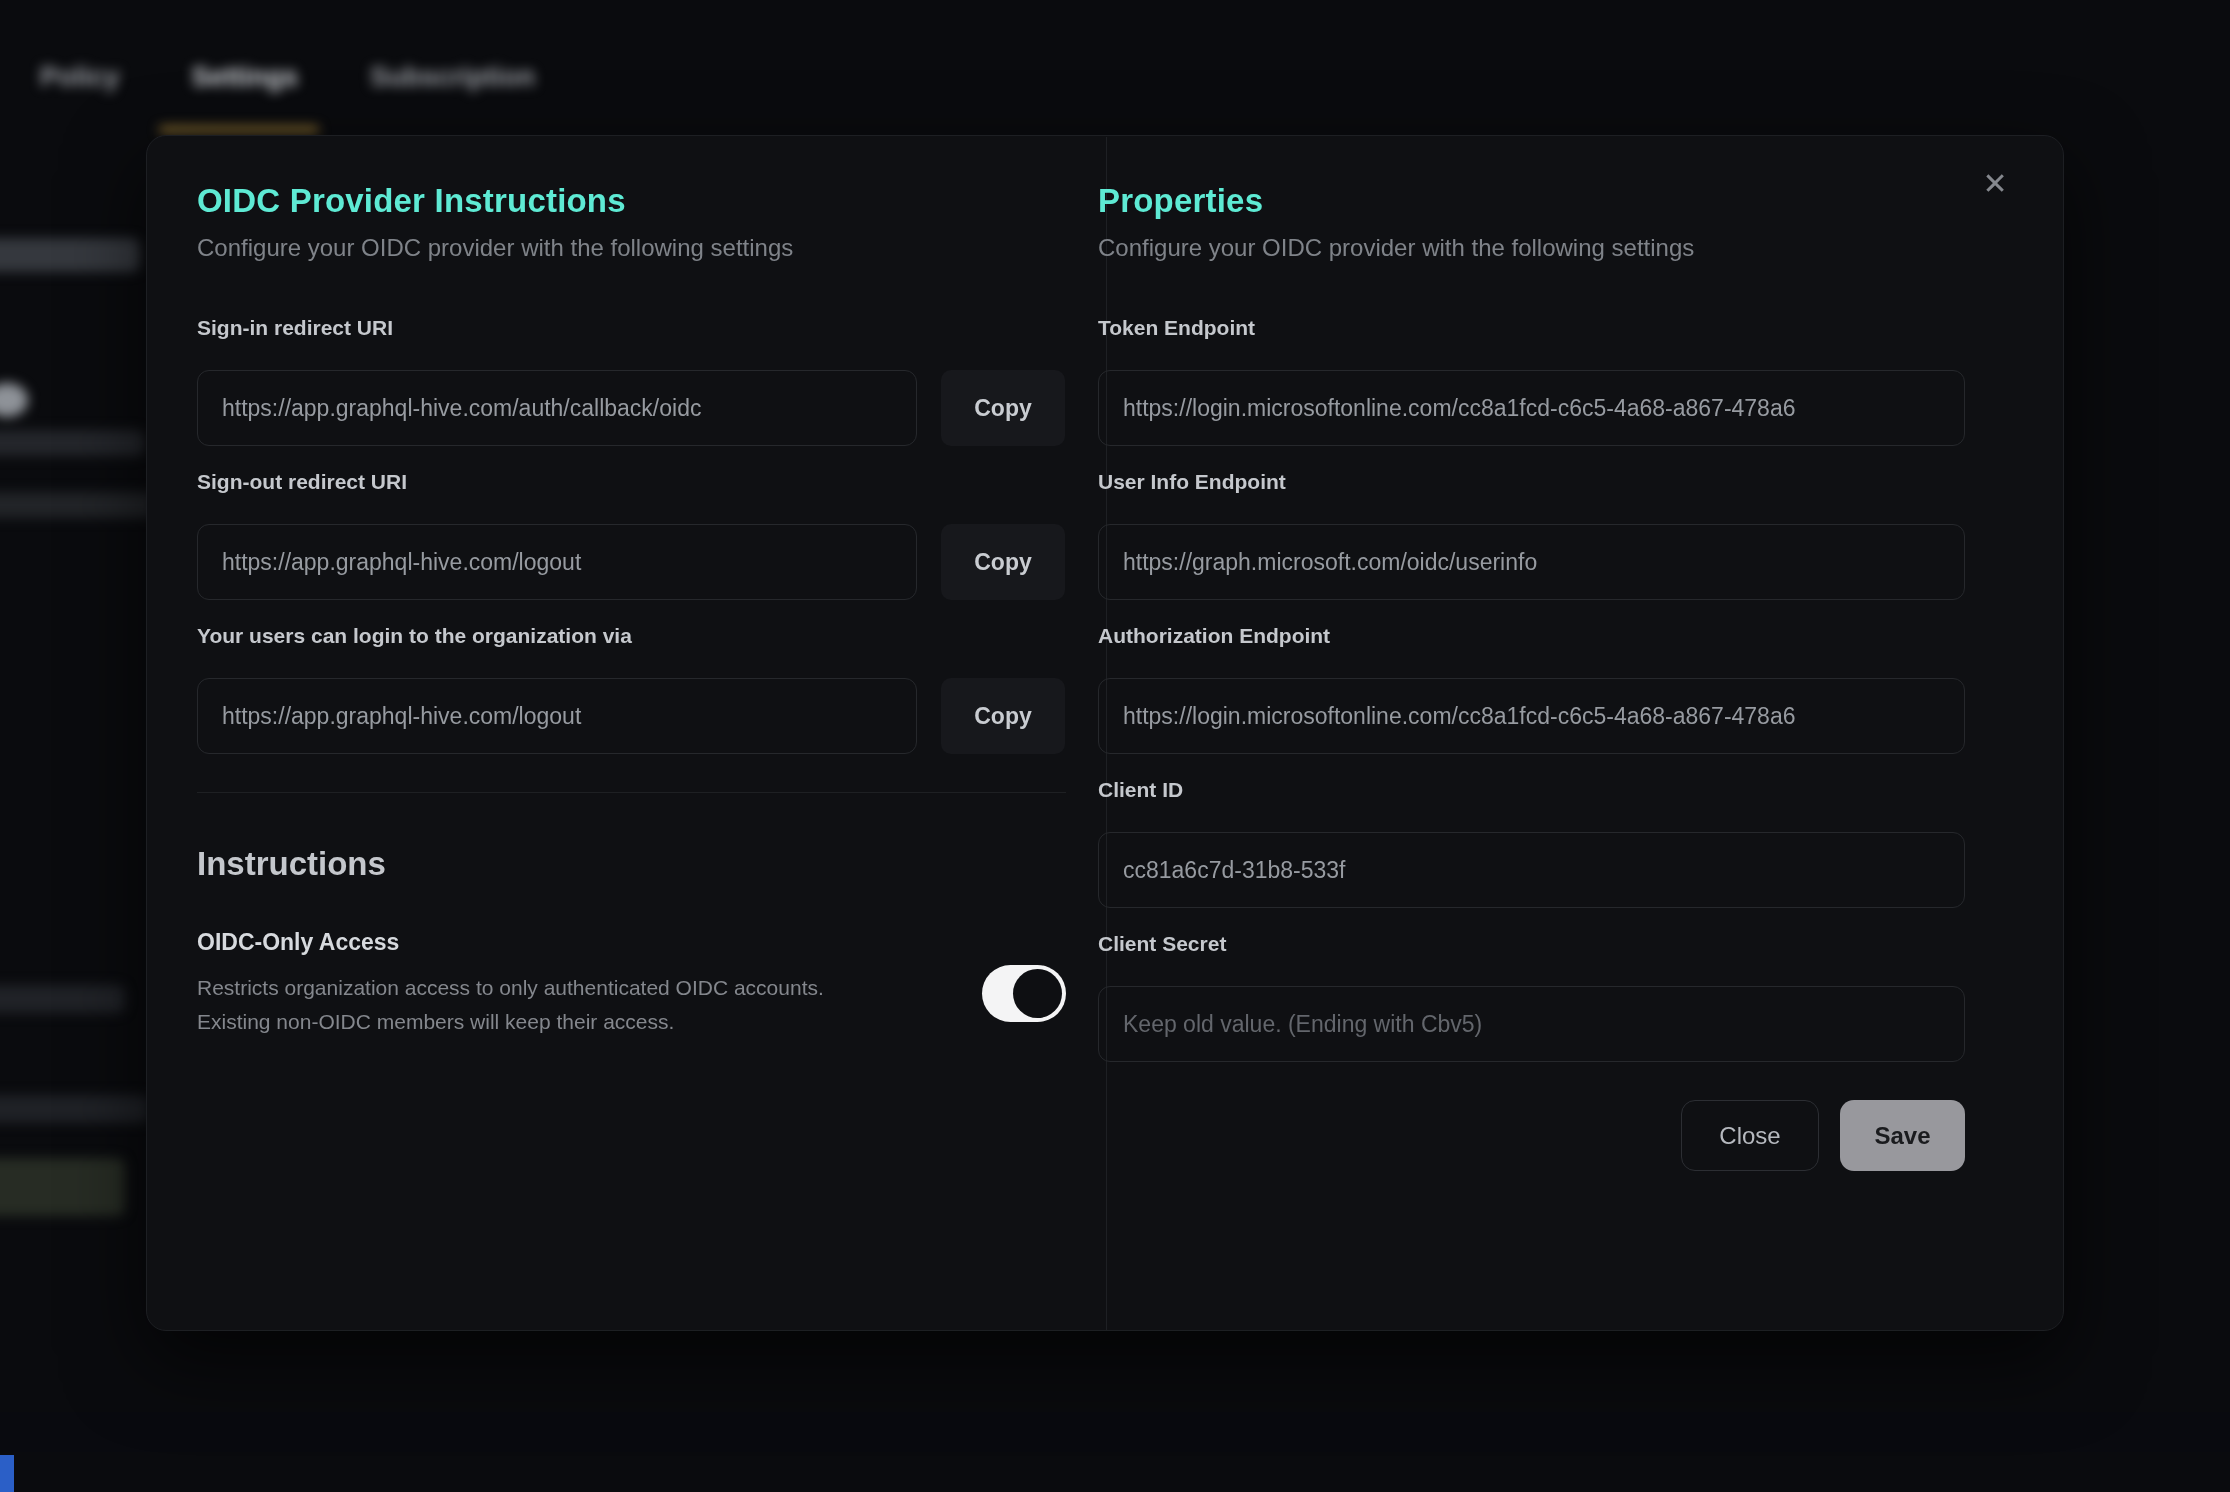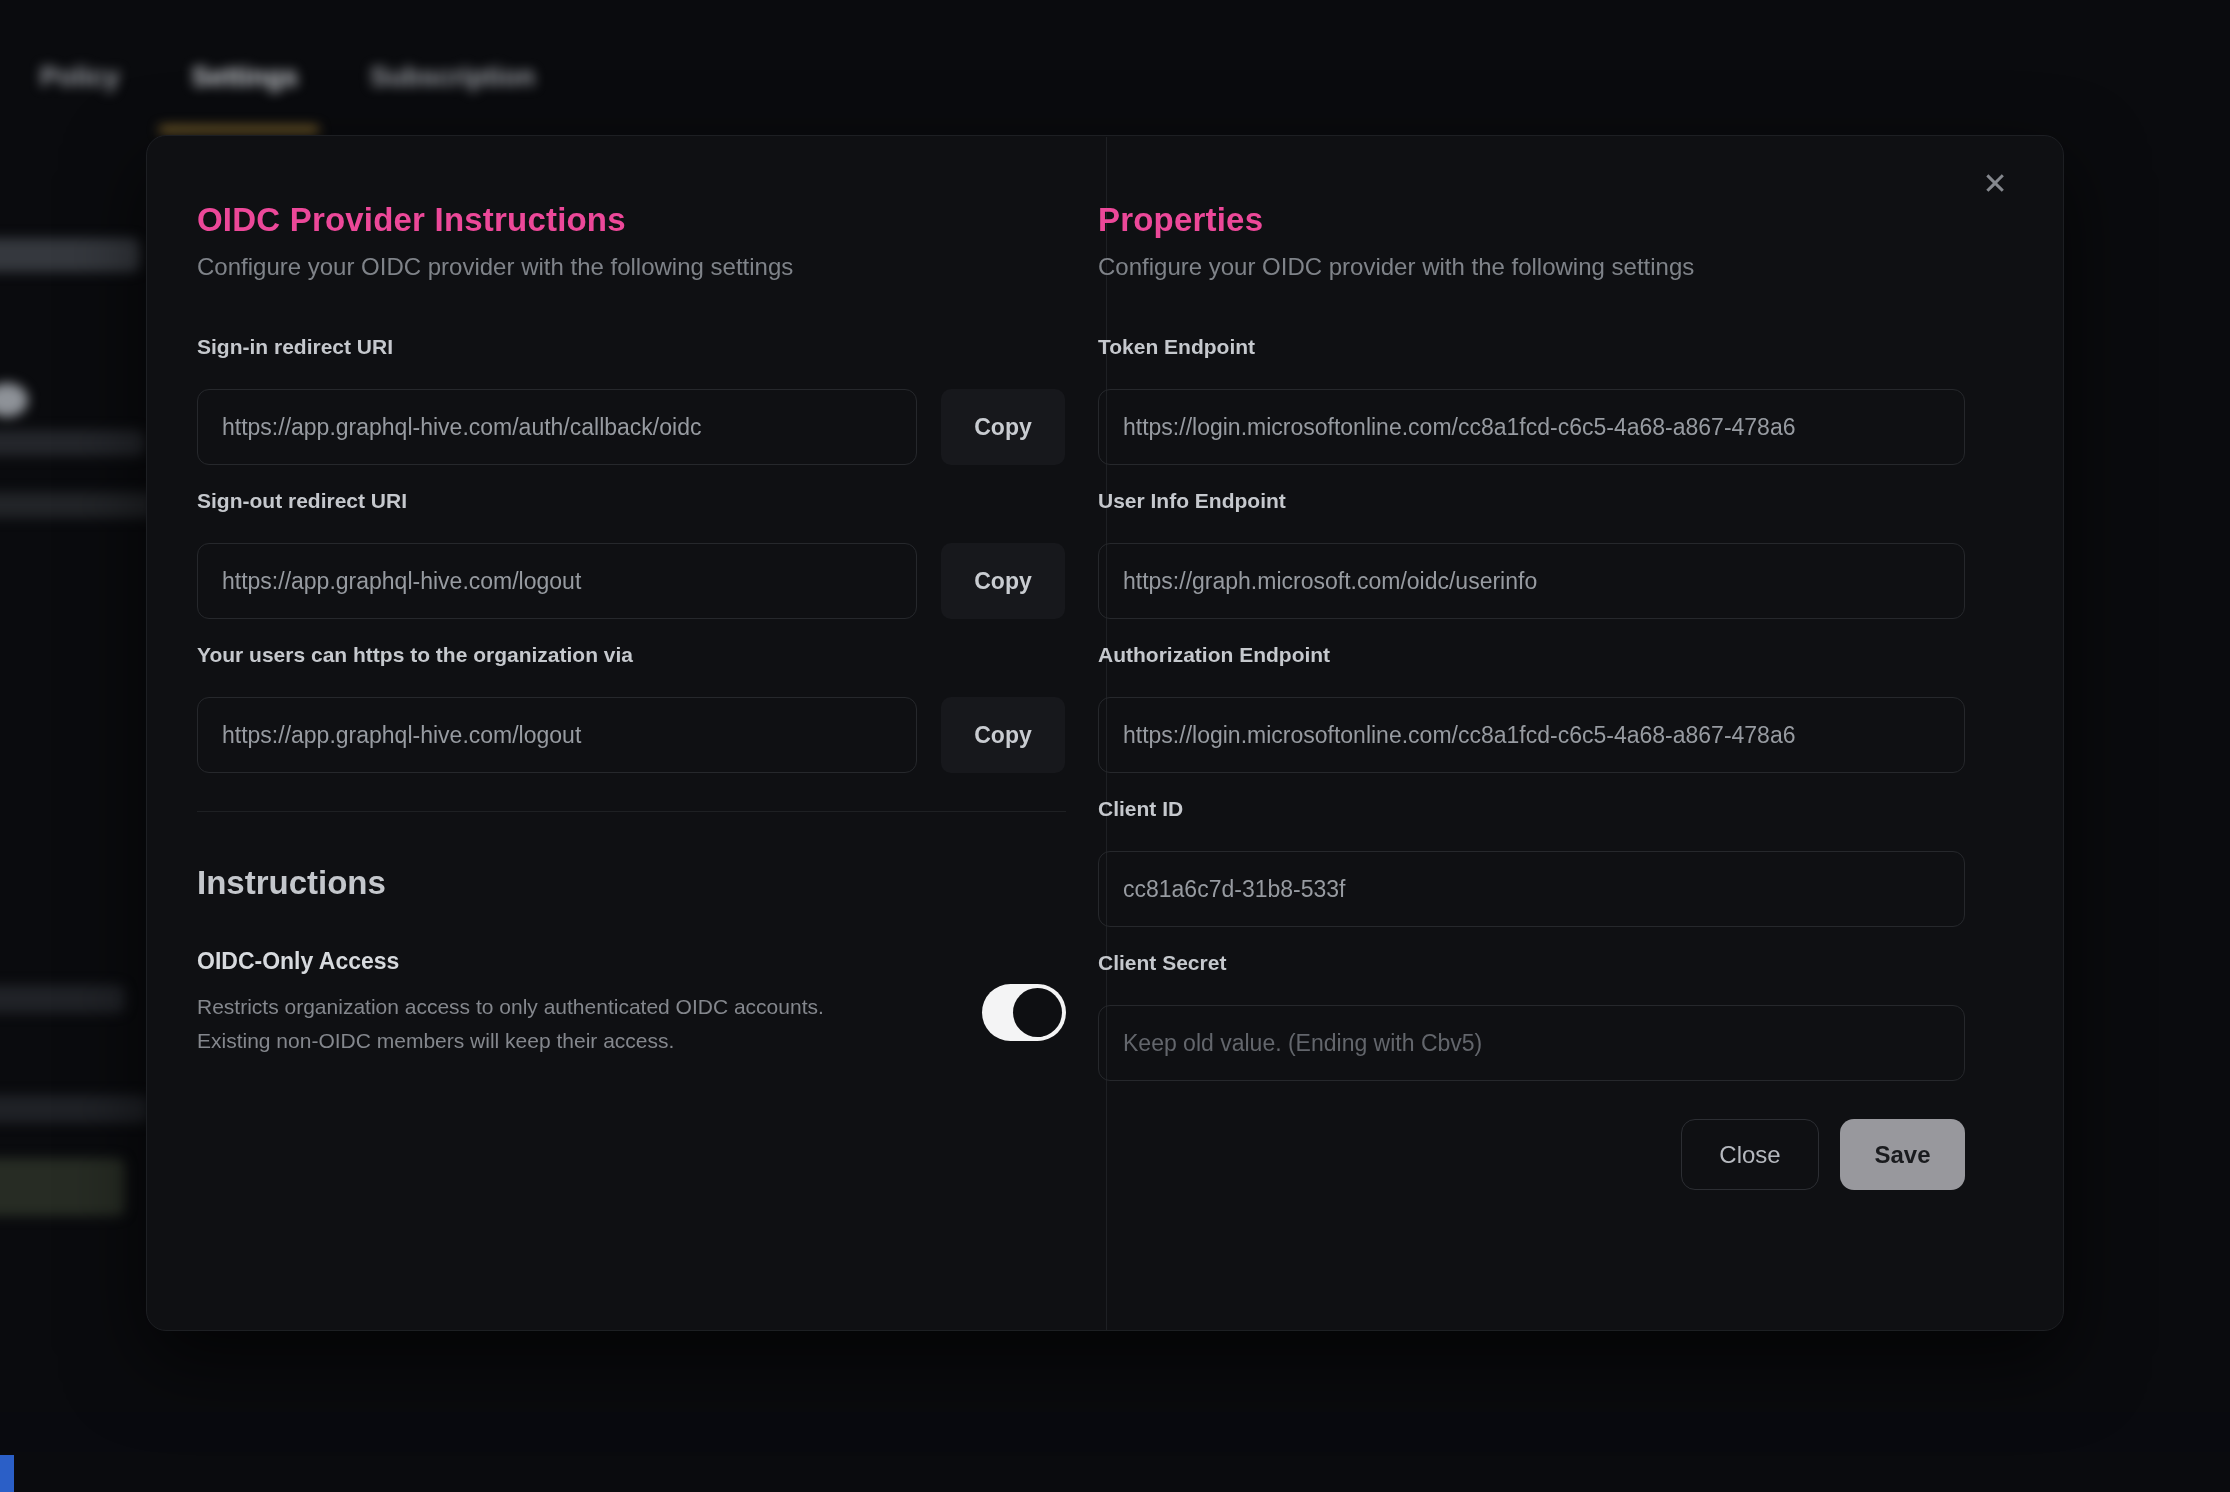--- a/index.html
+++ b/index.html
@@ -32,21 +32,21 @@
   .modal {
     position:absolute; left:146px; top:135px; width:1918px; height:1196px;
     background:#0f1013; border:1px solid #1d1f23; border-radius:20px;
     box-shadow:0 30px 80px rgba(0,0,0,.65);
   }
   .v-divider { position:absolute; left:959px; top:1px; width:1px; height:1193px; background:#1e2024; }
 
   .col-left  { position:absolute; left:50px;  top:46px; width:869px; }
   .col-right { position:absolute; left:951px; top:46px; width:867px; }
 
-  .modal h1 { font-size:33px; font-weight:700; color:#ec4899; letter-spacing:.2px;margin-top:19px; }
+  .modal h1 { font-size:33px; font-weight:700; color:#5eead4; letter-spacing:.2px; }
   .subtitle { margin-top:14px; font-size:24px; color:#7f8389; }
 
   .field-label { font-size:21px; font-weight:600; color:#c5c8cd; }
   .text-input {
     display:block; width:100%; height:76px; padding:0 24px;
     background:transparent; border:1px solid #26282c; border-radius:12px;
     color:#979ba1; font-size:23px; font-family:inherit; outline:none;
     white-space:nowrap; overflow:hidden; text-overflow:clip;
   }
   .text-input::placeholder { color:#63666c; }
@@ -128,21 +128,21 @@
         <input class="text-input" readonly="" value="https://app.graphql-hive.com/auth/callback/oidc" style="">
         <button class="copy-btn">Copy</button>
       </div>
 
       <div class="field-label lbl-mt">Sign-out redirect URI</div>
       <div class="copy-row input-mt">
         <input class="text-input" readonly="" value="https://app.graphql-hive.com/logout" style="">
         <button class="copy-btn">Copy</button>
       </div>
 
-      <div class="field-label lbl-mt">Your users can https to the organization via</div>
+      <div class="field-label lbl-mt">Your users can login to the organization via</div>
       <div class="copy-row input-mt">
         <input class="text-input" readonly="" value="https://app.graphql-hive.com/logout" style="">
         <button class="copy-btn">Copy</button>
       </div>
 
       <div class="h-divider"></div>
 
       <div class="restrictions-title">Instructions</div>
 
       <div class="restrict-row">

